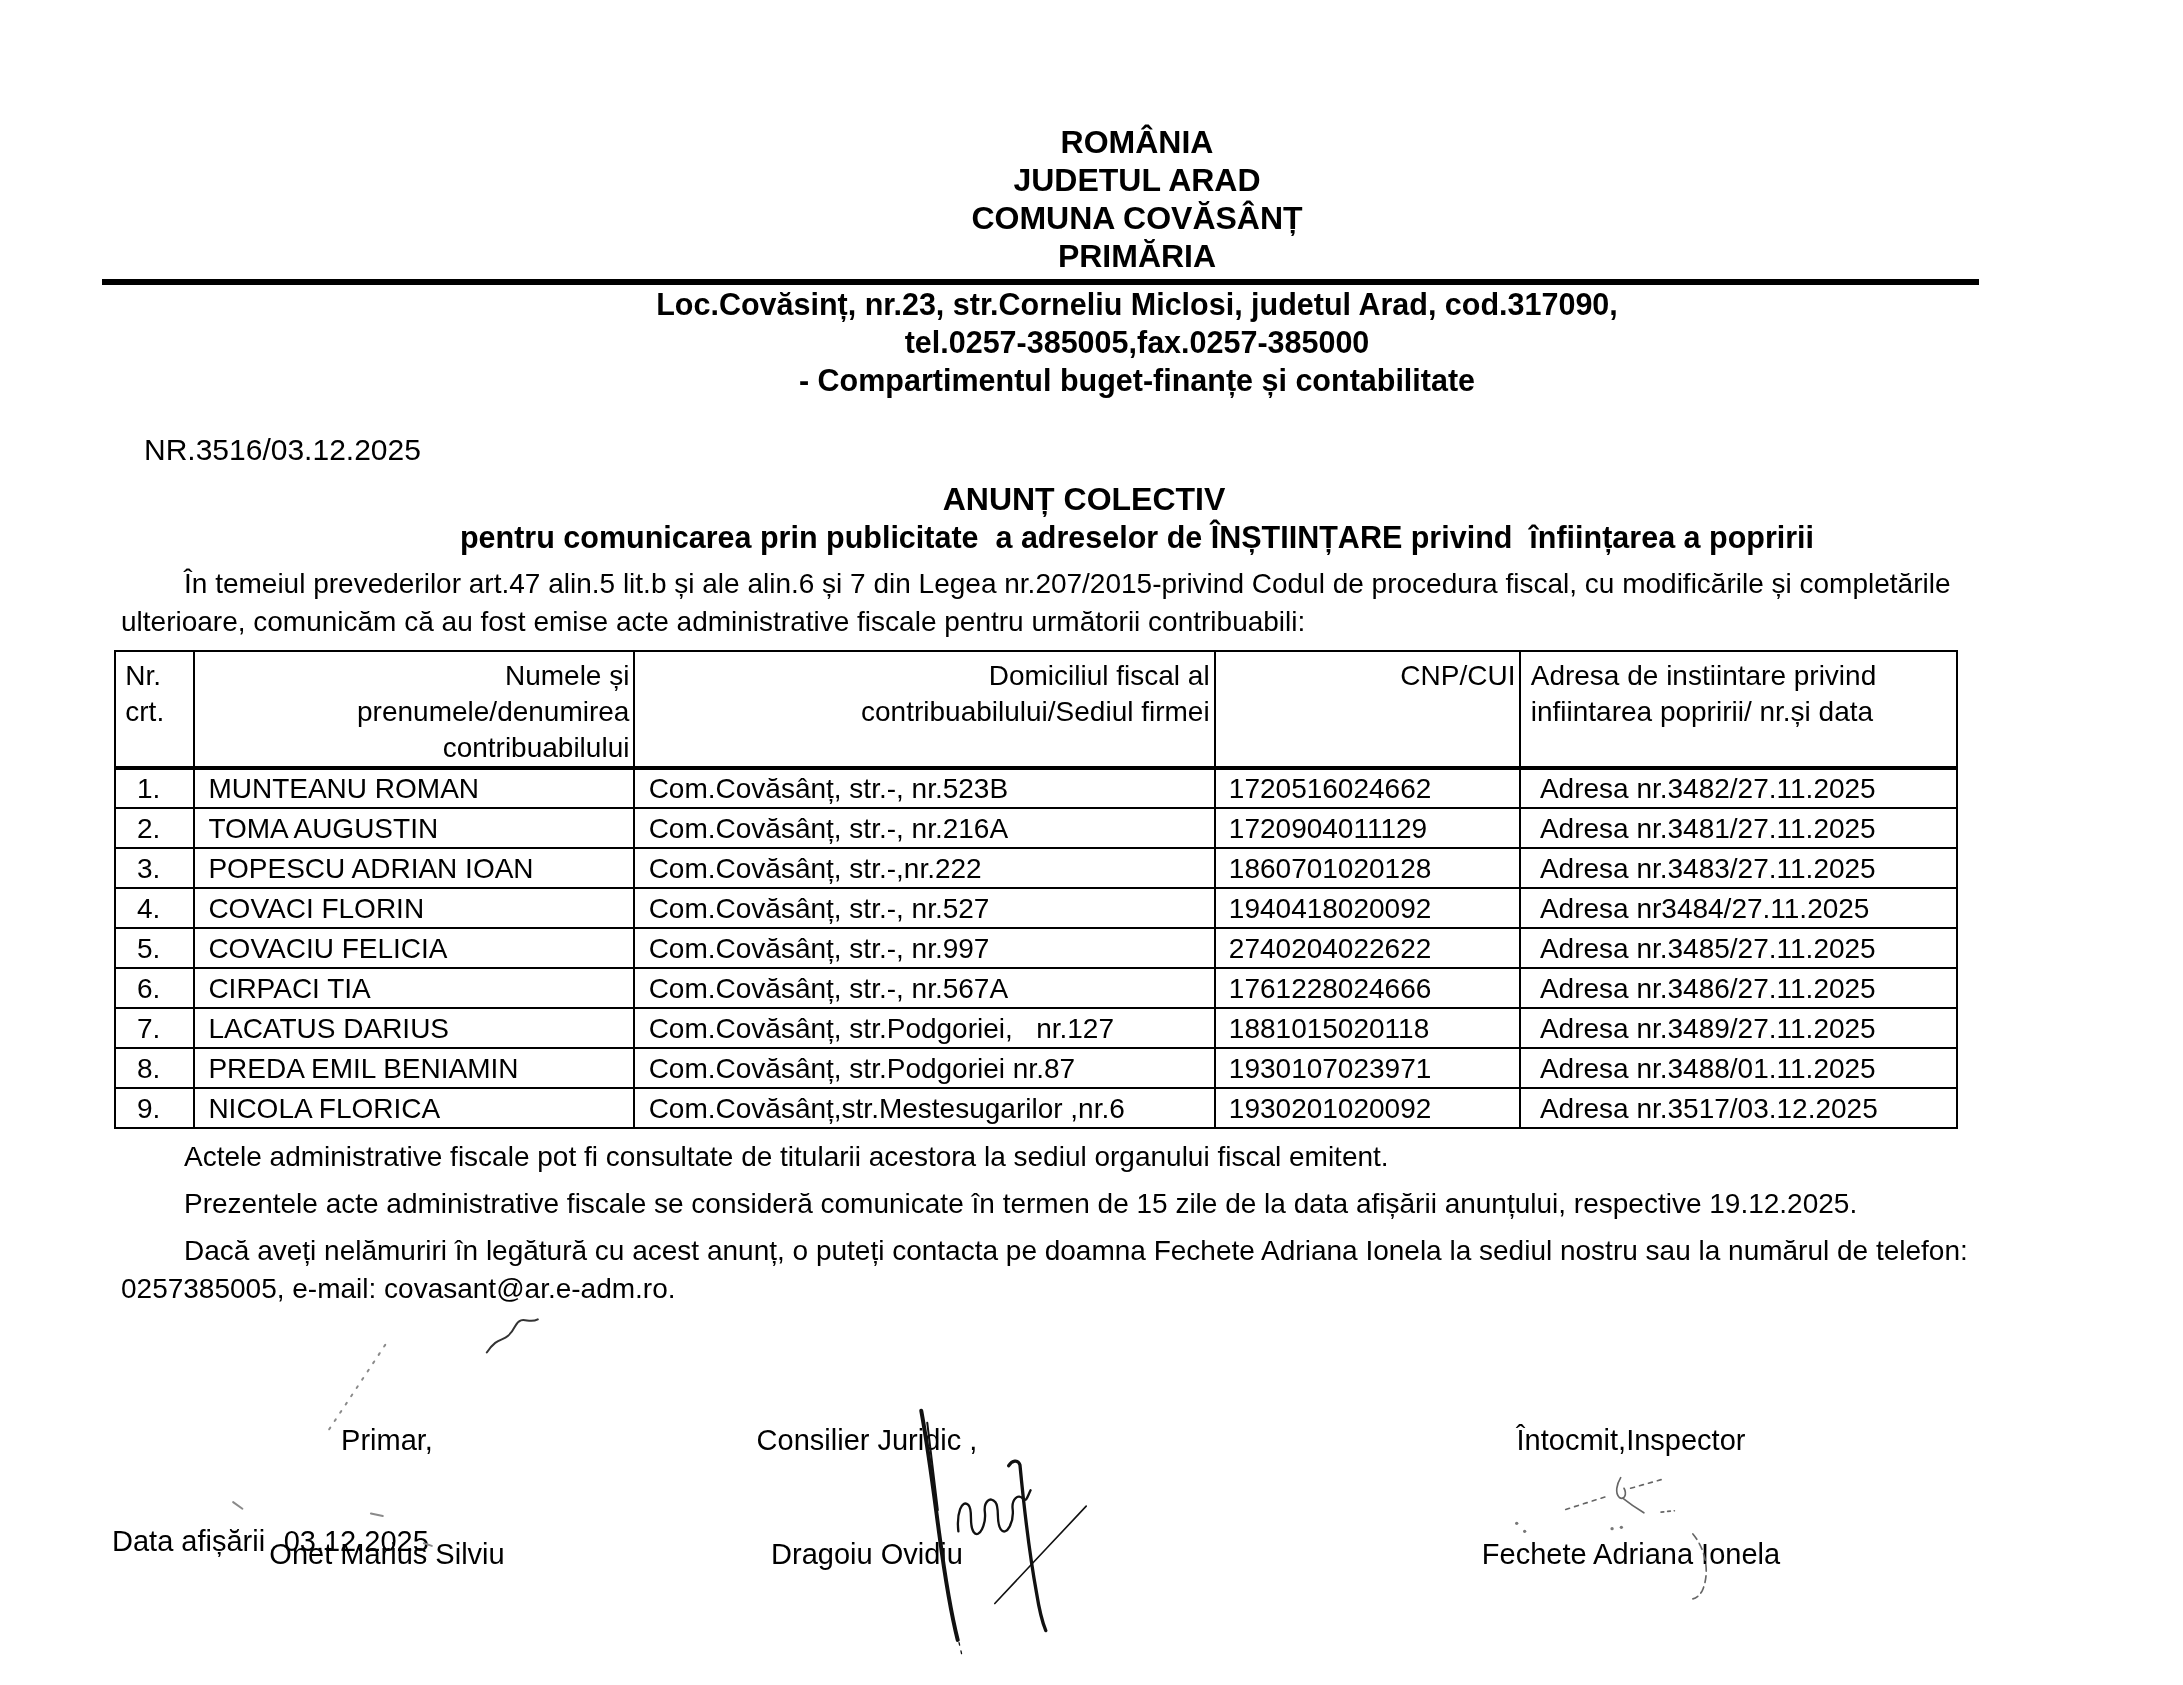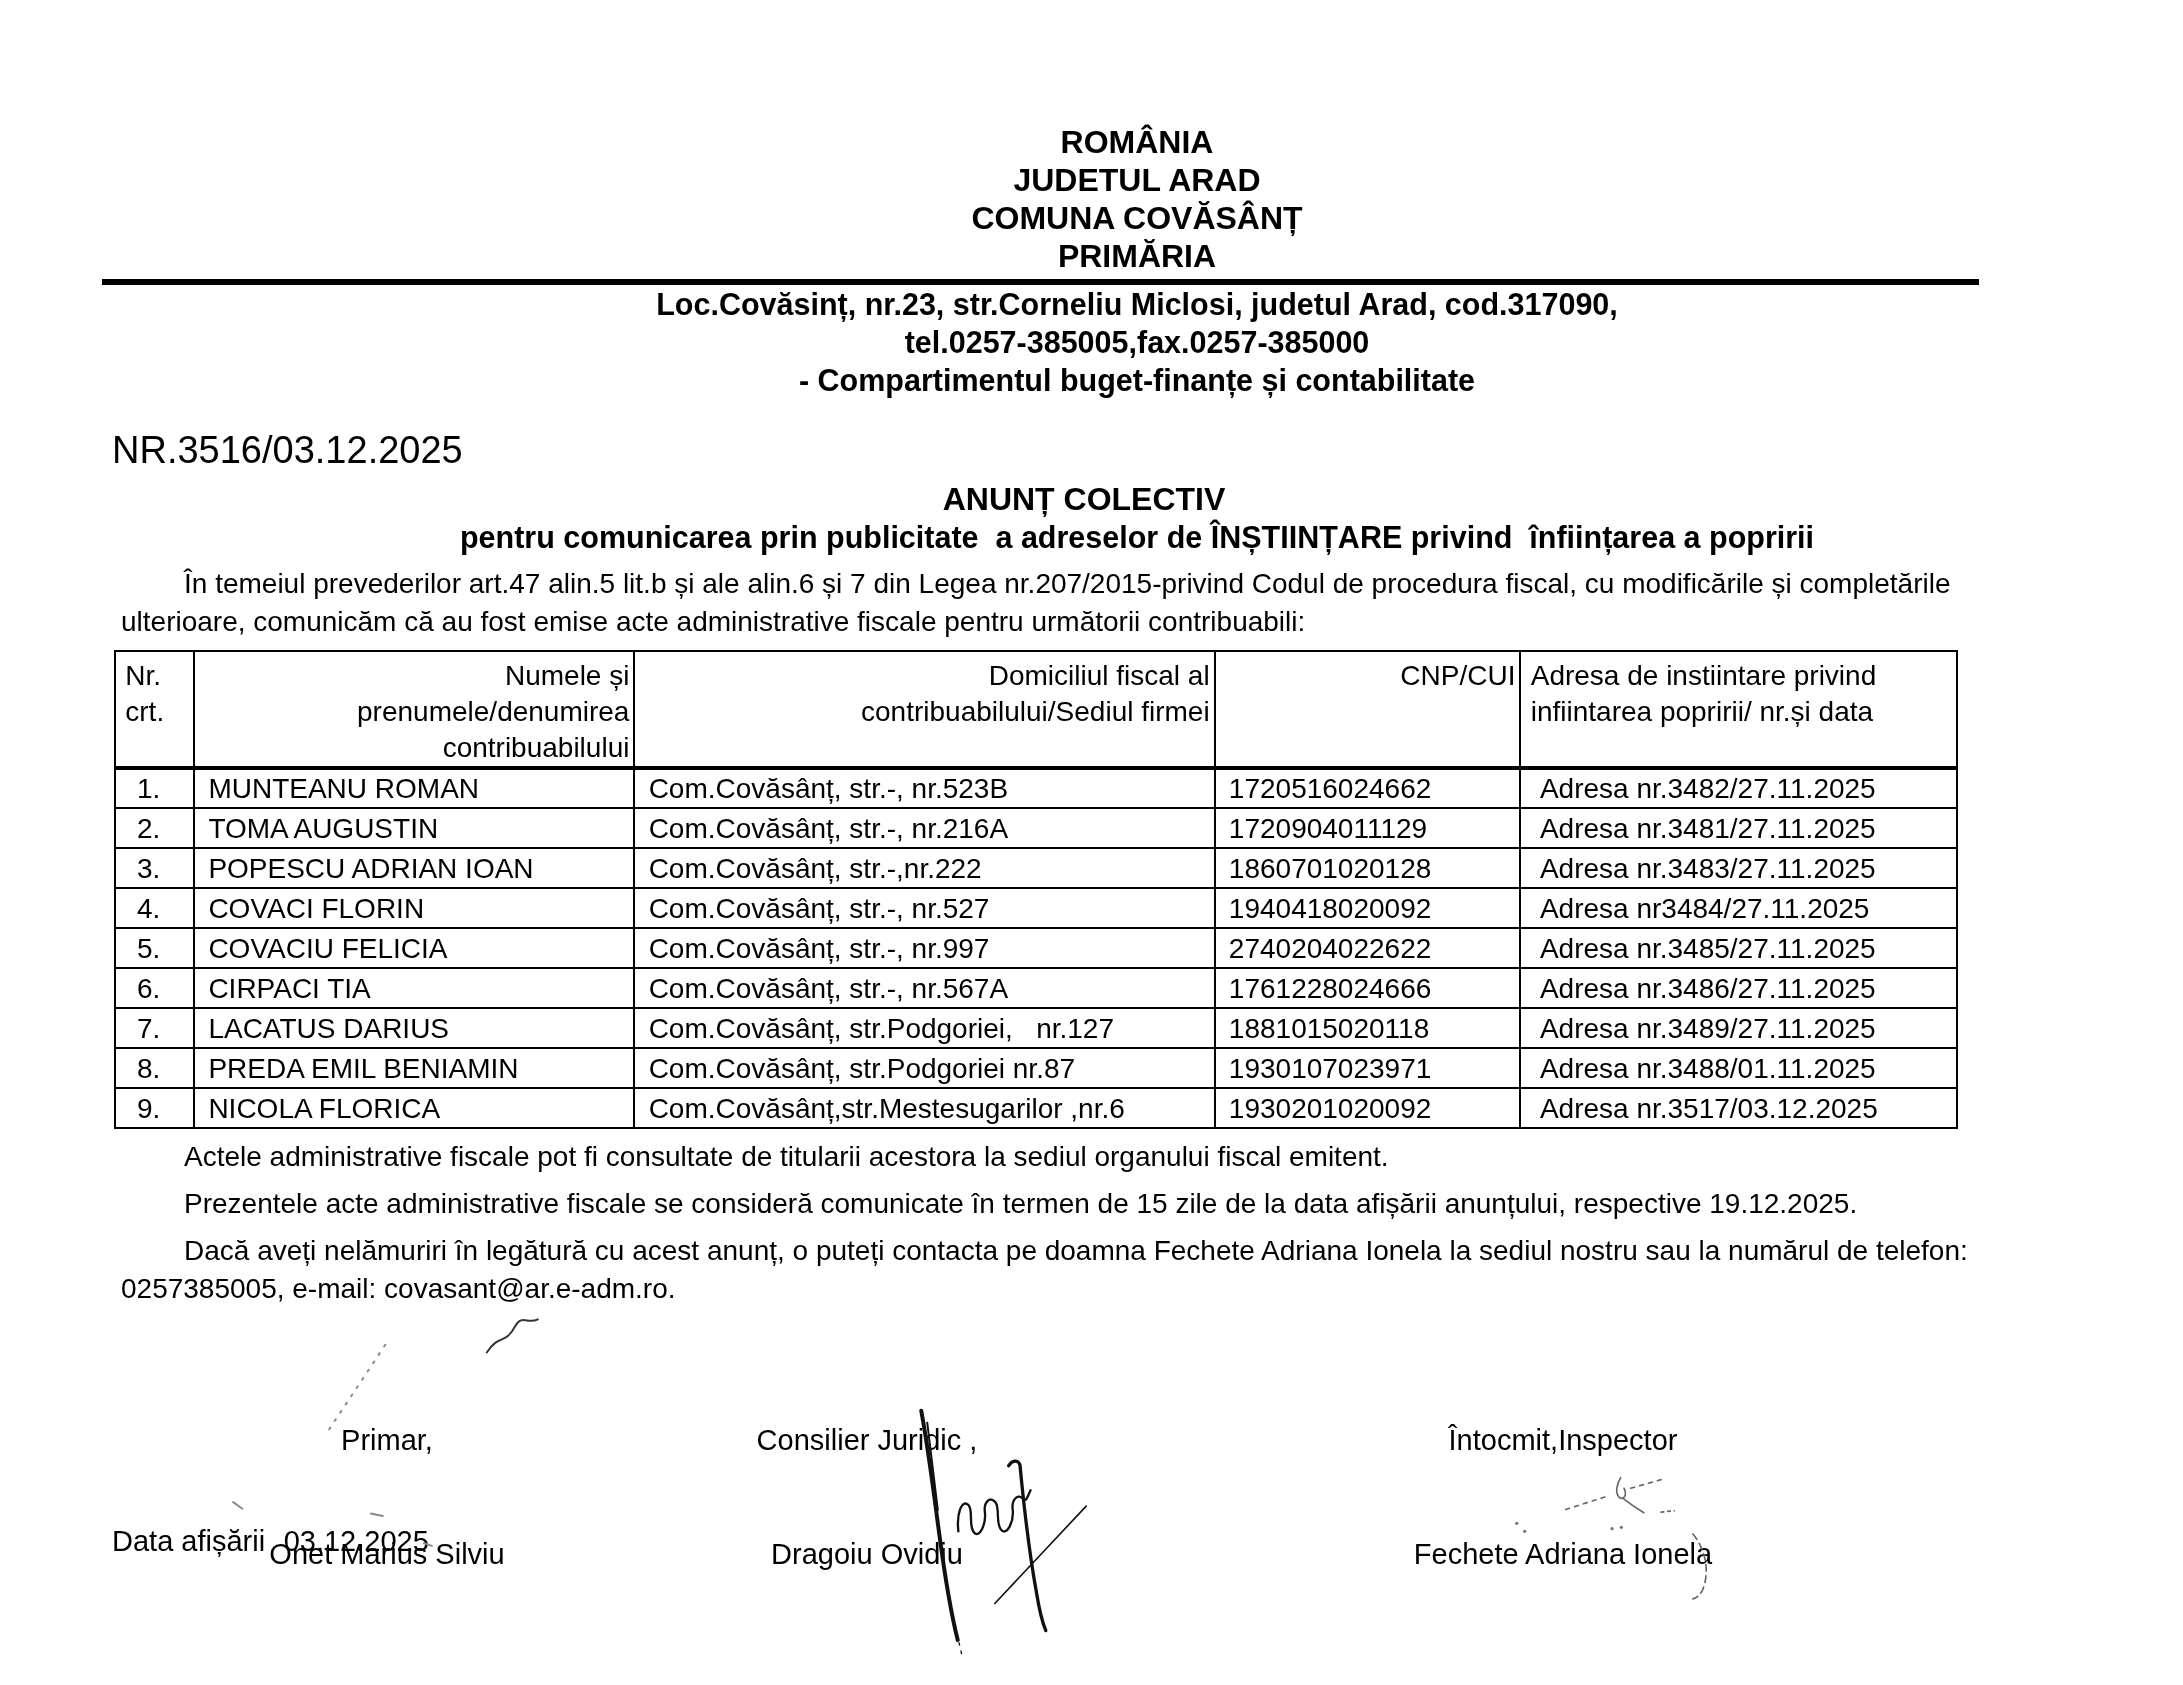--- a/index.html
+++ b/index.html
@@ -11,21 +11,21 @@
     font-family:"Liberation Sans", sans-serif;
     overflow:hidden;
     box-sizing:border-box;
     padding:123px 127px 0 112px;
   }
   .center{text-align:center;position:relative;}
   .shift{left:53px;}
   .hdr{font-weight:bold;font-size:32px;line-height:38px;letter-spacing:0px;}
   .rule{position:relative;left:-10px;width:1877px;height:6px;background:#000;margin-top:4px;}
   .addr{font-weight:bold;font-size:30.5px;line-height:38px;}
-  .refnum{font-size:38px;line-height:38px;margin-top:32px;text-align:left;}
+  .refnum{font-size:30px;line-height:38px;margin-top:32px;text-align:left;margin-left:32px;}
   .title{font-weight:bold;font-size:32px;line-height:38px;margin-top:10.6px;}
   .subtitle{font-weight:bold;font-size:30.5px;line-height:38px;white-space:pre-wrap;}
   p.body{margin:9px;font-size:28px;line-height:38px;text-align:left;}
   .indent{text-indent:63px;}
   .intro{margin-top:28px;}
   table.main{
     border-collapse:collapse;
     table-layout:fixed;
     width:1844px;
     margin-top:6.6px;margin-left:2px;margin-bottom:9.3px;
@@ -60,21 +60,21 @@
   .sigs{position:relative;height:79px;margin-top:37px;}
   .sig{
     position:absolute;top:0;
     transform:translateX(-50%);
     text-align:center;
     font-size:29px;line-height:38px;
     white-space:pre;
   }
   .sig-primar{left:275px;}      
   .sig-consilier{left:755px;}  
-  .sig-intocmit{left:1451px;}   
+  .sig-intocmit{left:1519px;}   
   .dateline{margin-top:98px;font-size:29px;line-height:38px;text-align:left;}
   .dateline .datev{margin-left:18.5px;}
   svg.ink{position:absolute;left:0;top:0;width:2183px;height:1685px;pointer-events:none;}
 </style>
 </head>
 <body>
 
 <div class="page">
 
   <div class="center shift hdr">ROMÂNIA</div>

